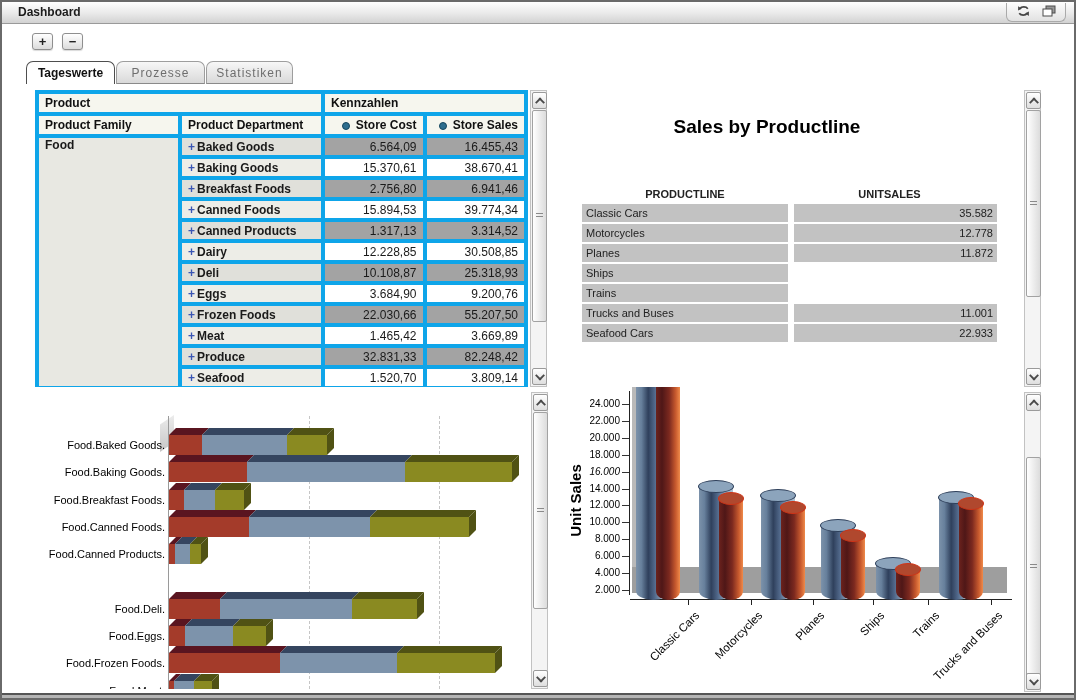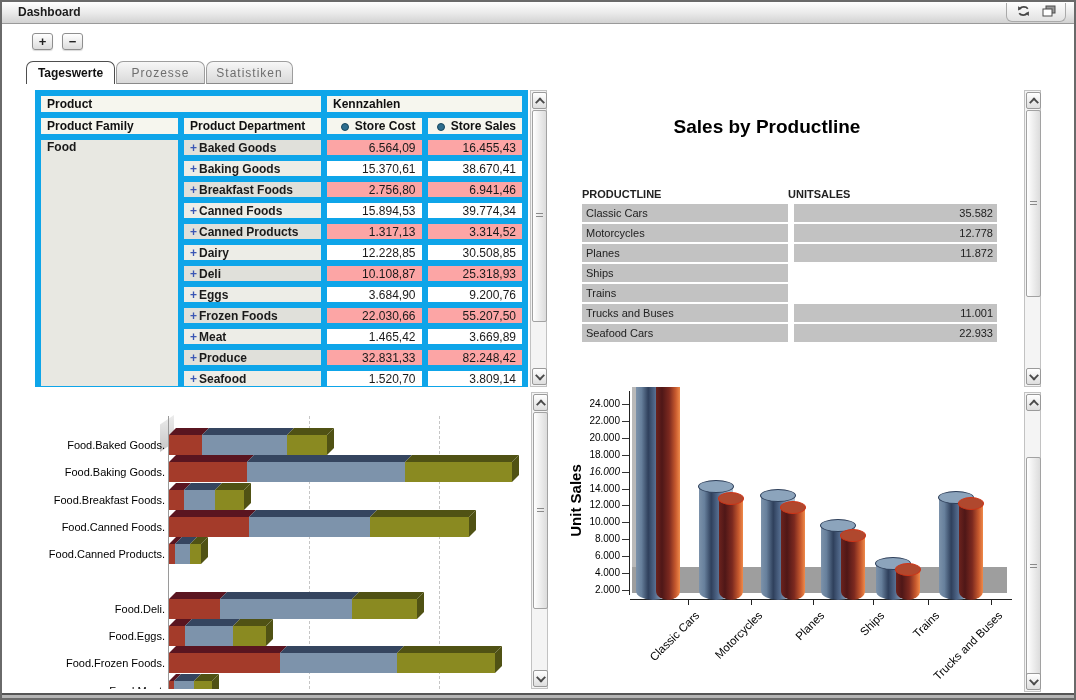--- a/index.html
+++ b/index.html
@@ -14,43 +14,43 @@
   #zoomin{left:30px;} #zoomout{left:60px;}
   
   .tab{position:absolute;top:59px;height:23px;box-sizing:border-box;border-radius:7px 7px 0 0;font-size:12px;text-align:center;line-height:22px;cursor:pointer;}
   .tab.active{left:24px;width:89px;background:#fff;border:1px solid #4e4e4e;border-bottom:none;font-weight:bold;color:#111;z-index:2;}
   .tab.t2{left:114px;width:89px;} .tab.t3{left:204px;width:87px;}
   .tab.inactive{background:linear-gradient(#f7f7f7,#d9d9d9);border:1px solid #9e9e9e;border-bottom:1px solid #8a8a8a;color:#6e6e6e;letter-spacing:1px;}
   
   .panel{position:absolute;overflow:hidden;background:#fff;}
   
   table.pivot{border-collapse:collapse;table-layout:fixed;width:493px;font-size:12px;}
-  table.pivot th,table.pivot td{border:6px solid #0ea5e9;padding:0 6px;box-sizing:border-box;overflow:hidden;white-space:nowrap;}
+  table.pivot th,table.pivot td{border:4px solid #0ea5e9;padding:0 6px;box-sizing:border-box;overflow:hidden;white-space:nowrap;}
   table.pivot th{background:#f6f6ee;font-weight:bold;color:#111;text-align:left;height:22px;}
   table.pivot th.num{text-align:right;}
   table.pivot td{height:21px;color:#1a1a1a;}
   td.dept{font-weight:bold;} td.val{text-align:right;}
   tr.odd td.dept{background:#e0e0da;} tr.even td.dept{background:#edede7;}
-  tr.odd td.val{background:#fca5a5;margin-top:32px;} tr.even td.val{background:#ffffff;}
+  tr.odd td.val{background:#a3a3a3;margin-top:32px;} tr.even td.val{background:#ffffff;}
   td.family{background:#e8e8e2;font-weight:bold;vertical-align:top;}
   .plus{color:#3a56b4;font-weight:bold;margin-right:2px;}
   .diamond{display:inline-block;width:6px;height:6px;border-radius:50%;background:#2e6e8e;border:1px solid #16465e;margin-right:6px;vertical-align:middle;}
   
   .vsb{position:absolute;width:17px;background:#f4f4f4;border:1px solid #c2c2c2;box-sizing:border-box;}
   .sb-btn{position:absolute;left:1px;width:13px;height:15px;background:linear-gradient(#ffffff,#dedede);border:1px solid #9a9a9a;border-radius:2px;cursor:pointer;}
   .sb-thumb{position:absolute;left:1px;width:13px;background:linear-gradient(90deg,#ffffff,#dcdcdc);border:1px solid #a2a2a2;border-radius:2px;cursor:pointer;}
   .grip{position:absolute;left:3px;right:3px;top:50%;height:6px;margin-top:-3px;background:repeating-linear-gradient(#8a8a8a 0 1px,transparent 1px 3px);}
   .chev{position:absolute;left:50%;top:50%;width:5px;height:5px;border-right:2px solid #4a4a4a;border-bottom:2px solid #4a4a4a;}
   .chev.up{transform:translate(-50%,-30%) rotate(-135deg);}
   .chev.down{transform:translate(-50%,-70%) rotate(45deg);}
   
   .pl-title{position:absolute;left:0;right:40px;top:26px;text-align:center;font-size:19px;font-weight:bold;color:#000;}
   .pl-table{position:absolute;left:28px;top:98px;width:415px;}
   .pl-head{display:flex;font-size:11px;font-weight:bold;color:#222;margin-bottom:4px;}
-  .pl-head div{text-align:left;}
+  .pl-head div{text-align:center;}
   .pl-row{display:flex;gap:6px;margin-bottom:2px;font-size:11px;color:#222;}
   .pl-row div{background:#c2c2c2;height:18px;line-height:18px;padding:0 4px;box-sizing:border-box;}
   .pl-c1{width:206px;} .pl-c2{width:203px;}
   .pl-row .pl-c2{text-align:right;}
   
   .hrow{position:absolute;left:0;height:27px;width:100%;}
   .hlabel{position:absolute;left:0;top:7px;width:130px;text-align:right;font-size:11px;color:#000;line-height:20px;white-space:nowrap;}
   .hbar{position:absolute;left:134px;top:0;height:27px;}
   .seg{position:absolute;top:7px;height:20px;}
   .segtop{position:absolute;top:0;height:7px;transform:skewX(-45deg);transform-origin:0 100%;}

